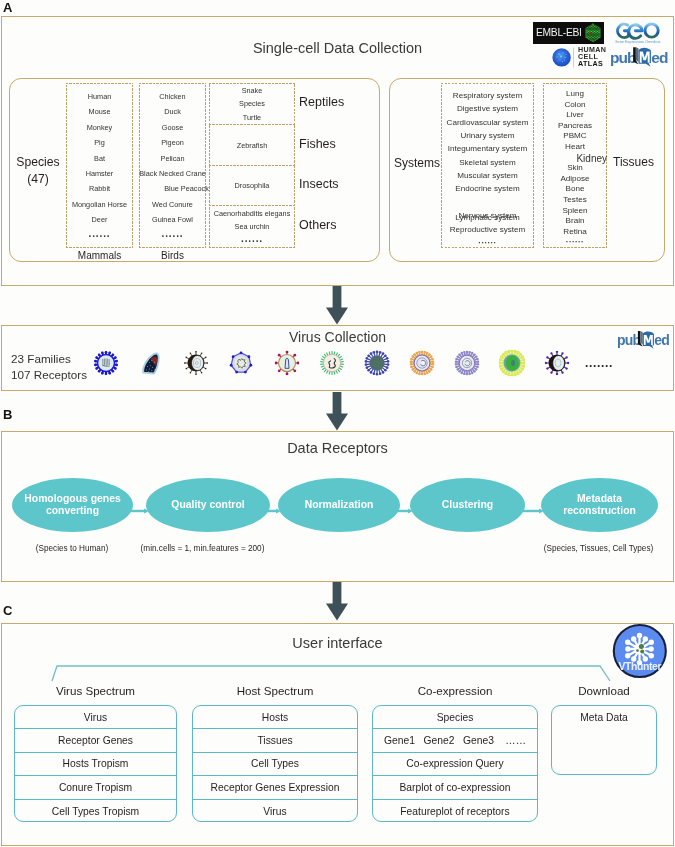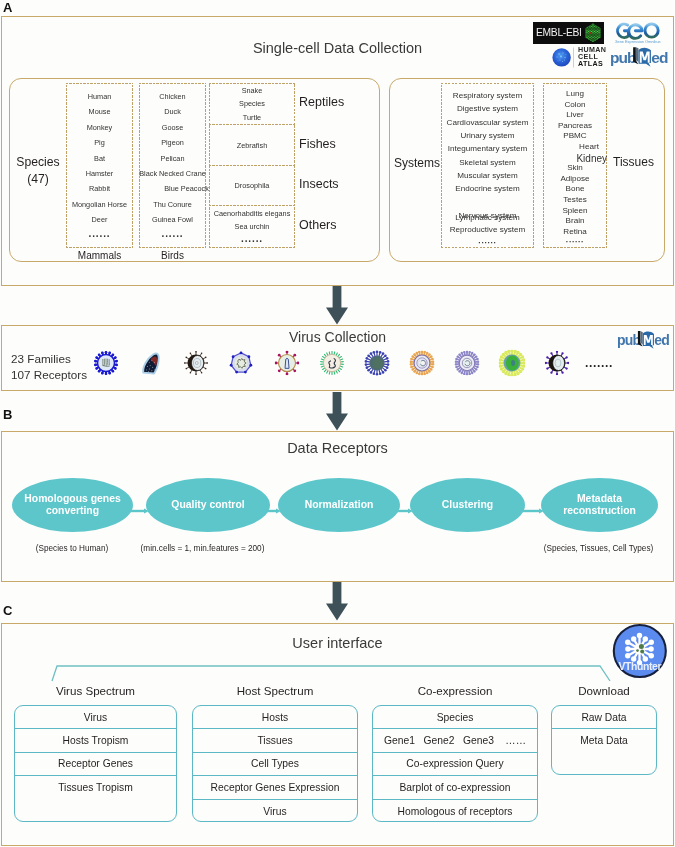--- a/index.html
+++ b/index.html
@@ -65,21 +65,21 @@
 <div class="cap" style="left:66px;top:250px;width:67px;">Mammals</div>
 
 <div class="dash-box" id="birdsBox" style="left:139px;top:83px;width:67px;height:165px;">
     <div class="litem" style="top: 9px;">Chicken</div>
     <div class="litem" style="top: 24.4px;">Duck</div>
     <div class="litem" style="top: 39.8px;">Goose</div>
     <div class="litem" style="top: 55.2px;">Pigeon</div>
     <div class="litem" style="top: 70.6px;">Pelican</div>
     <div class="litem" style="top: 86px;">Black Necked Crane</div>
     <div class="litem" style="top: 101.4px; margin-left: 14px;">Blue Peacock</div>
-    <div class="litem" style="top: 116.8px;">Thu Conure</div>
+    <div class="litem" style="top: 116.8px;">Wed Conure</div>
     <div class="litem" style="top: 132.2px;">Guinea Fowl</div>
     <div class="litem dots" style="top: 147.6px;">······</div>
   </div>
 <div class="cap" style="left:139px;top:250px;width:67px;">Birds</div>
 
 <div id="othersStack">
     <div class="dash-box" style="left: 209px; top: 83px; width: 86px; height: 42px;">
       <div class="litem" style="top: 2.5px;">Snake</div>
       <div class="litem" style="top: 16px;">Species</div>
       <div class="litem" style="top: 29.5px;">Turtle</div>
@@ -117,21 +117,21 @@
     <div class="litem" style="top: 128.15px; font-size: 8.1px;">Nervous system</div>
     <div class="litem" style="top: 141.5px; font-size: 8.1px;">Reproductive system</div>
     <div class="litem dots" style="top: 154.85px; font-size: 8.1px;">······</div>
   </div>
 <div class="dash-box" id="tissuesBox" style="left:543px;top:83px;width:64px;height:165px;">
     <div class="litem" style="top: 6px; font-size: 8.1px;">Lung</div>
     <div class="litem" style="top: 16.6px; font-size: 8.1px;">Colon</div>
     <div class="litem" style="top: 27.2px; font-size: 8.1px;">Liver</div>
     <div class="litem" style="top: 37.8px; font-size: 8.1px;">Pancreas</div>
     <div class="litem" style="top: 48.4px; font-size: 8.1px;">PBMC</div>
-    <div class="litem" style="top: 59px; font-size: 8.1px; padding-left: 14px;">Heart</div>
+    <div class="litem" style="top: 59px; font-size: 8.1px;">Heart</div>
     <div class="litem" style="top: 69.6px; font-size: 10px; text-align: right;">Kidney</div>
     <div class="litem" style="top: 80.2px; font-size: 8.1px;">Skin</div>
     <div class="litem" style="top: 90.8px; font-size: 8.1px;">Adipose</div>
     <div class="litem" style="top: 101.4px; font-size: 8.1px;">Bone</div>
     <div class="litem" style="top: 112px; font-size: 8.1px;">Testes</div>
     <div class="litem" style="top: 122.6px; font-size: 8.1px;">Spleen</div>
     <div class="litem" style="top: 133.2px; font-size: 8.1px;">Brain</div>
     <div class="litem" style="top: 143.8px; font-size: 8.1px;">Retina</div>
     <div class="litem dots" style="top: 154.4px; font-size: 8.1px;">······</div>
   </div>
@@ -804,38 +804,38 @@
         <text x="27.8" y="47.4" text-anchor="middle" font-family="Liberation Sans, sans-serif" font-weight="bold" font-size="10.4" fill="#eaf1fd" letter-spacing="-0.35">VThunter</text>
       </svg></div>
   </div>
 <svg id="bracket" width="675" height="847" style="position:absolute;left:0;top:0;pointer-events:none;">
     <path d="M52 681 L57 666 L600 666 L610 681" fill="none" stroke="#6fc0c4" stroke-width="1.3"></path>
   </svg>
 <div id="uicols">
     <div class="uicol-head" style="left: 14px; top: 684px; width: 163px;">Virus Spectrum</div>
     <div class="uistack" style="left: 14px; top: 705px; width: 163px; height: 117px;">
       <div class="uirow" style="height: 23.4px;">Virus</div>
+      <div class="uirow" style="height: 23.4px;">Receptor Genes</div>
       <div class="uirow" style="height: 23.4px;">Hosts Tropism</div>
-      <div class="uirow" style="height: 23.4px;">Receptor Genes</div>
-      <div class="uirow" style="height: 23.4px;">Tissues Tropism</div>
+      <div class="uirow" style="height: 23.4px;">Conure Tropism</div>
+      <div class="uirow" style="height: 23.4px;">Cell Types Tropism</div>
     </div>
     <div class="uicol-head" style="left: 192px; top: 684px; width: 166px;">Host Spectrum</div>
     <div class="uistack" style="left: 192px; top: 705px; width: 166px; height: 117px;">
       <div class="uirow" style="height: 23.4px;">Hosts</div>
       <div class="uirow" style="height: 23.4px;">Tissues</div>
       <div class="uirow" style="height: 23.4px;">Cell Types</div>
       <div class="uirow" style="height: 23.4px;">Receptor Genes Expression</div>
       <div class="uirow" style="height: 23.4px;">Virus</div>
     </div>
     <div class="uicol-head" style="left: 372px; top: 684px; width: 166px;">Co-expression</div>
     <div class="uistack" style="left: 372px; top: 705px; width: 166px; height: 117px;">
       <div class="uirow" style="height: 23.4px;">Species</div>
       <div class="uirow" style="height: 23.4px;">Gene1   Gene2   Gene3    ……</div>
       <div class="uirow" style="height: 23.4px;">Co-expression Query</div>
       <div class="uirow" style="height: 23.4px;">Barplot of co-expression</div>
-      <div class="uirow" style="height: 23.4px;">Homologous of receptors</div>
+      <div class="uirow" style="height: 23.4px;">Featureplot of receptors</div>
     </div>
     <div class="uicol-head" style="left: 551px; top: 684px; width: 106px;">Download</div>
     <div class="uistack" style="left: 551px; top: 705px; width: 106px; height: 70px;">
-      <div class="uirow" style="height: 23.3333px;">Raw Data</div>
       <div class="uirow" style="height: 23.3333px;">Meta Data</div>
     </div>
   </div>
 
 </body></html>

